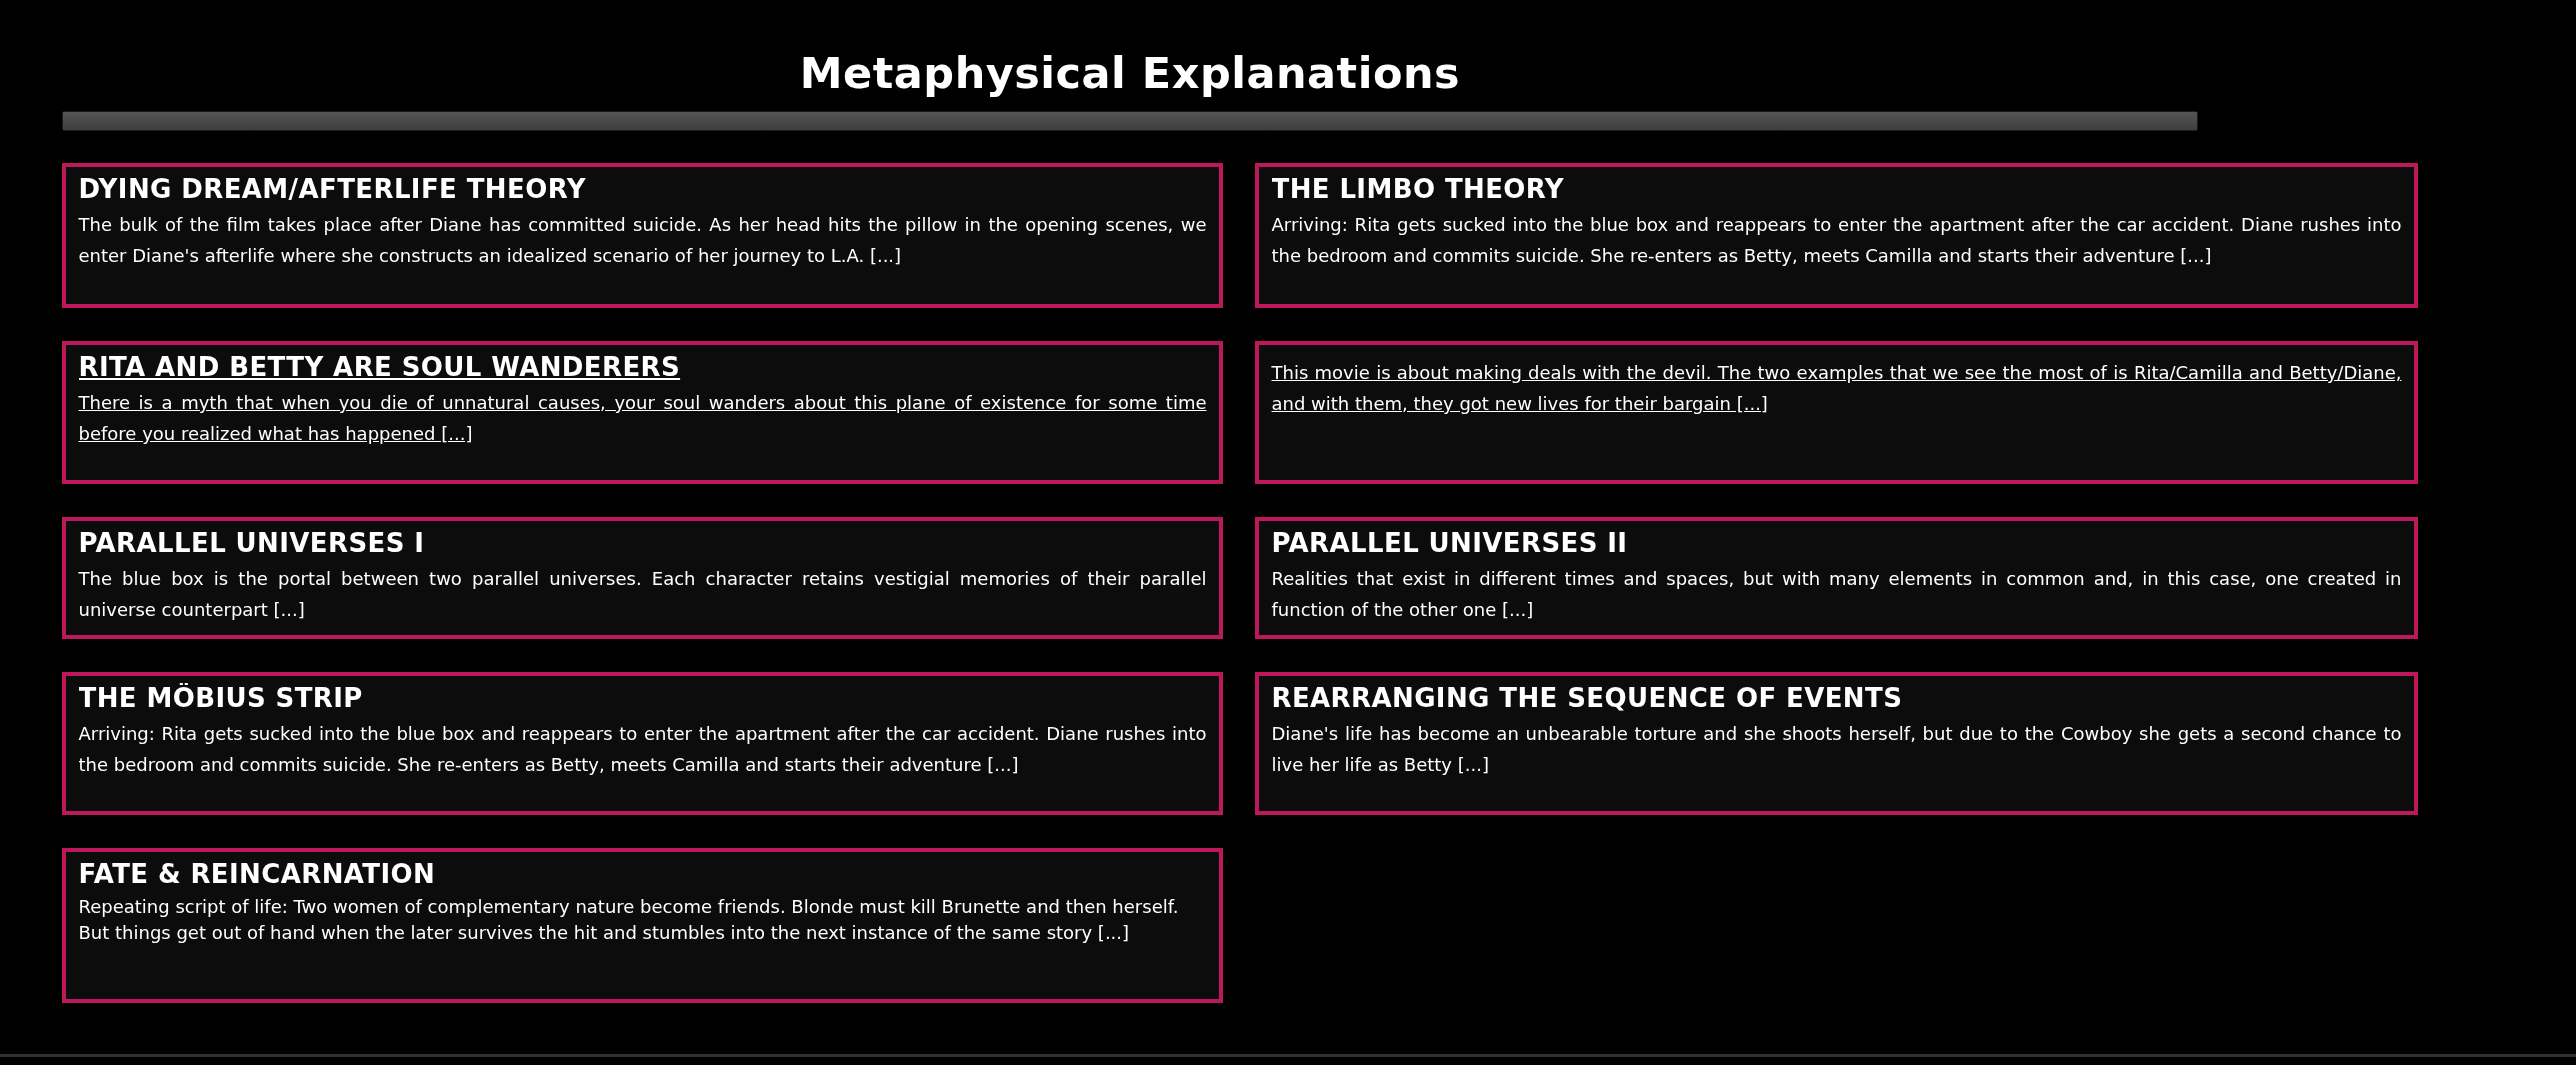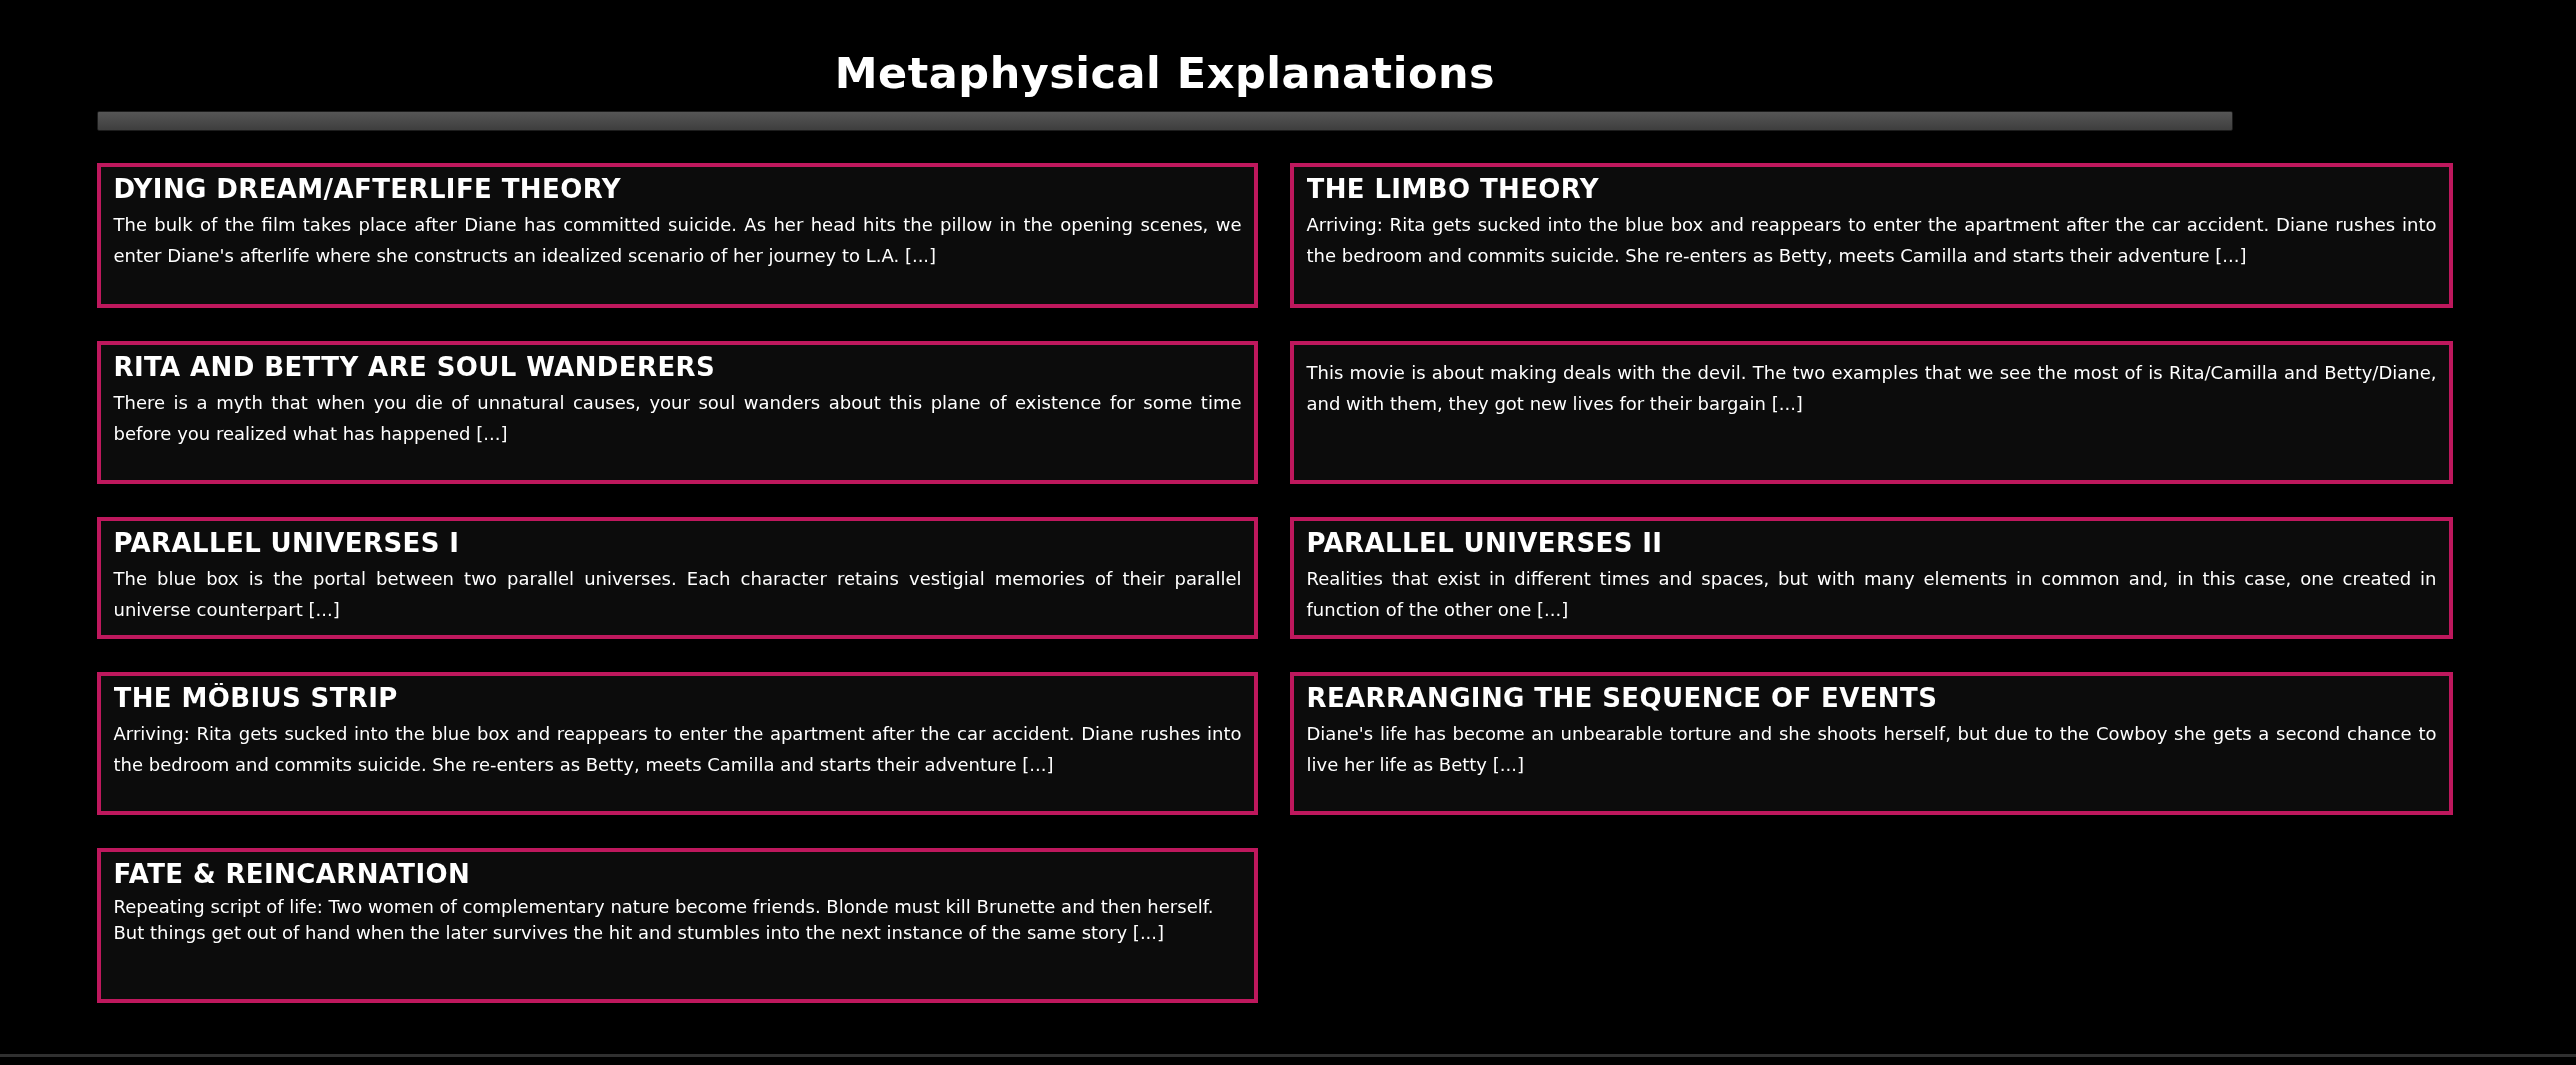--- a/index.html
+++ b/index.html
@@ -9,21 +9,21 @@
   }
   body {
     width: 2576px;
     height: 1065px;
     overflow: hidden;
     position: relative;
     font-family: "DejaVu Sans", "Liberation Sans", sans-serif;
     color: #ffffff;
   }
   .content {
-    margin-left: 97px;
+    margin-left: 62px;
     width: 2136px;
     padding-top: 48px;
   }
   h1.page-title {
     margin: 0;
     text-align: center;
     color: #ffffff;
     font-size: 43px;
     font-weight: bold;
     letter-spacing: 0.5px;
@@ -59,21 +59,21 @@
     overflow: hidden;
   }
   .card p {
     margin: 4.8px 0 0 0;
     font-size: 18px;
     line-height: 31px;
     text-align: justify;
     color: #ffffff;
   }
   .r1 { min-height: 145px; }
-  .r2 { min-height: 143px; }
+  .r2 { min-height: 143px; text-decoration: underline; }
   .r3 { min-height: 108px; }
   .r4 { min-height: 143px; }
   .r5 { min-height: 155px; }
   .card.loose p {
     text-align: left;
     line-height: 26px;
   }
   .bottom-edge {
     position: absolute;
     left: 0;

